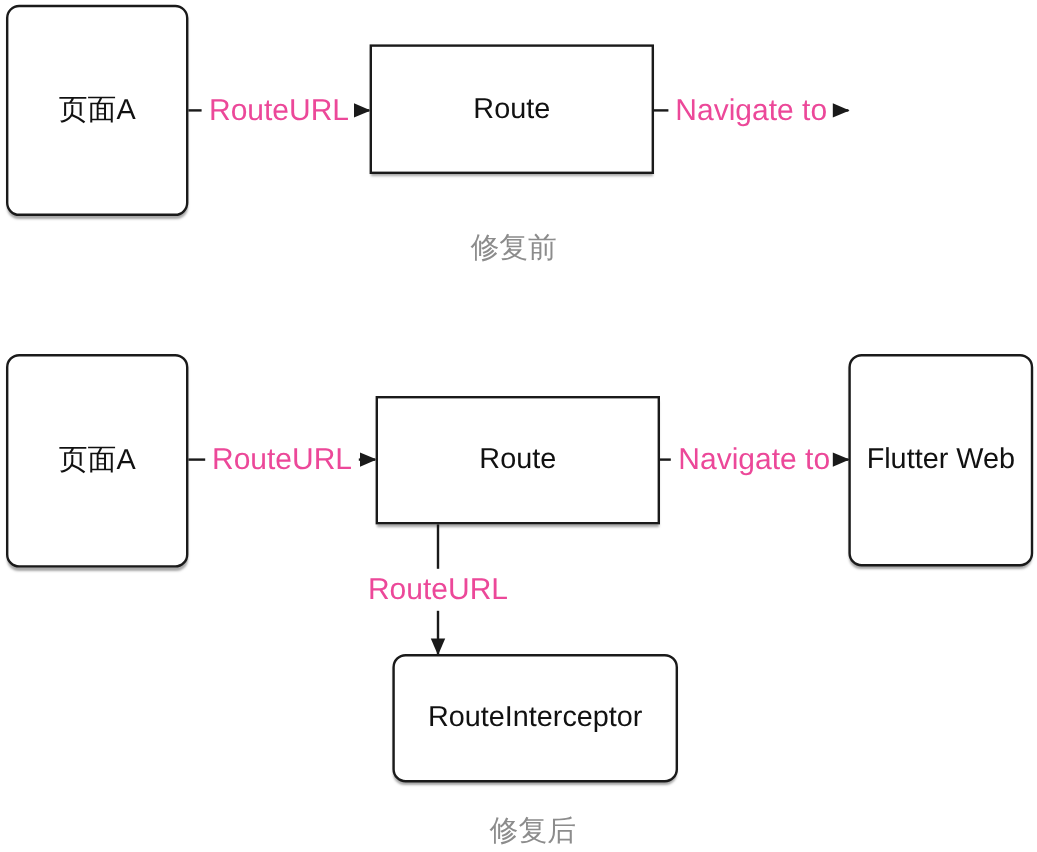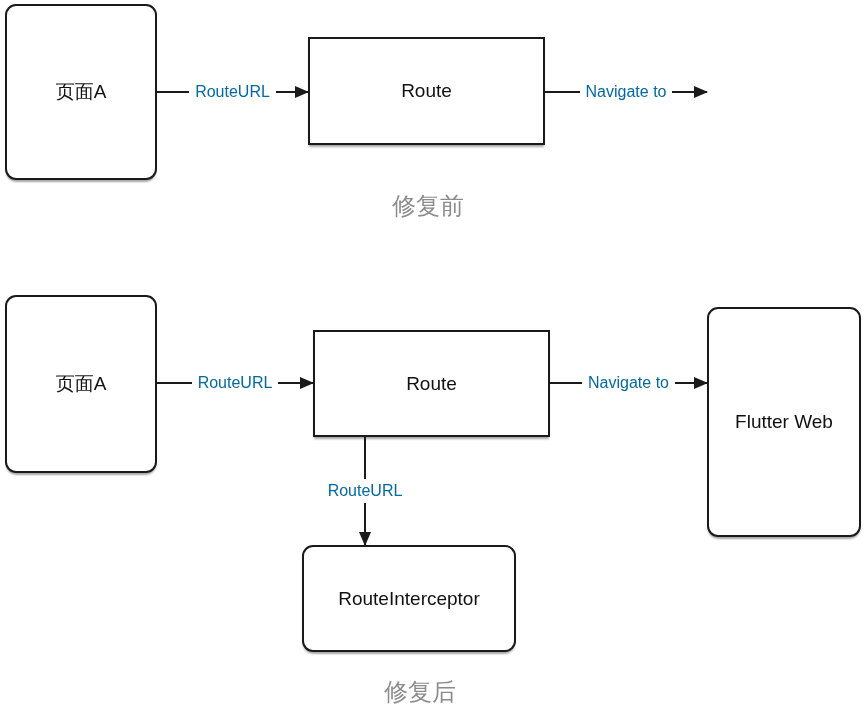--- a/index.html
+++ b/index.html
@@ -20,21 +20,21 @@
   }
   
   .node {
     position: absolute;
     background: #fff;
     border: 2px solid var(--border);
     display: flex;
     align-items: center;
     justify-content: center;
     text-align: center;
-    font-size: 19px;
+    font-size: 24px;
     line-height: 1.45;
     box-shadow: 0 3px 2px -1px rgba(0,0,0,0.35);
   }
   .rounded { border-radius: 11px; }
   
   .conn-h {
     position: absolute;
     height: 26px;
     display: flex;
     align-items: center;
@@ -84,23 +84,23 @@
     position: absolute;
     top: -1px;
     left: 50%;
     transform: translateX(-50%);
     width: 0; height: 0;
     border-left: 6px solid transparent;
     border-right: 6px solid transparent;
     border-bottom: 14px solid var(--border);
   }
   .edge-label {
-    font-size: 16px;
+    font-size: 25px;
     white-space: nowrap;
-    color: #0369a1;
+    color: #ec4899;
   }
   .conn-h .edge-label { margin: 0 6px; }
   .conn-v .edge-label { margin: 3px 0; }
   
   .caption {
     position: absolute;
     width: 160px;
     text-align: center;
     font-size: 24px;
     color: var(--caption);
@@ -147,32 +147,32 @@
   <div class="node" style="left:313px; top:330px; width:237px; height:107px;">
     <span>Route</span>
   </div>
 
   <div class="conn-h" style="left:550px; top:370px; width:157px;">
     <div class="seg"></div>
     <div class="edge-label">Navigate to</div>
     <div class="seg arrow-right"></div>
   </div>
 
-  <div class="node rounded" style="left:707px; top:307px; width:154px; height:230px;">
+  <div class="node rounded" style="left:707px; top:295px; width:154px; height:177px;">
     <span>
       <span style="display:block;">Flutter Web</span>
     </span>
   </div>
 
   <div class="conn-v" style="left:285px; top:437px; width:160px; height:108px;">
     <div class="vseg"></div>
     <div class="edge-label">RouteURL</div>
     <div class="vseg arrow-down"></div>
   </div>
 
 
-  <div class="node rounded" style="left:302px; top:545px; width:214px; height:107px;">
+  <div class="node rounded" style="left:327px; top:545px; width:238px; height:107px;">
     <span>RouteInterceptor</span>
   </div>
 
-  <div class="caption" style="left:340px; top:676px;">修复后</div>
+  <div class="caption" style="left:364px; top:676px;">修复后</div>
 
 </div>
 
 </body></html>

